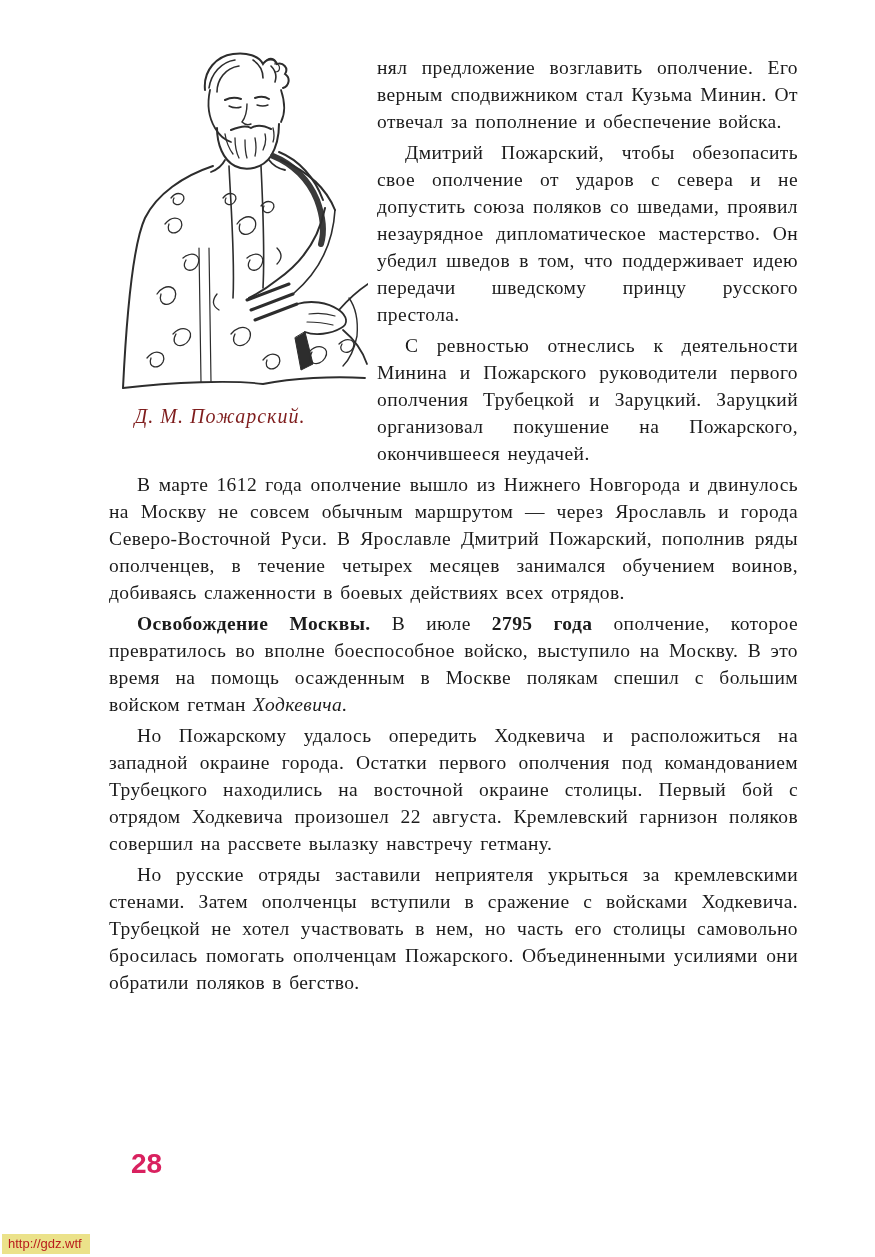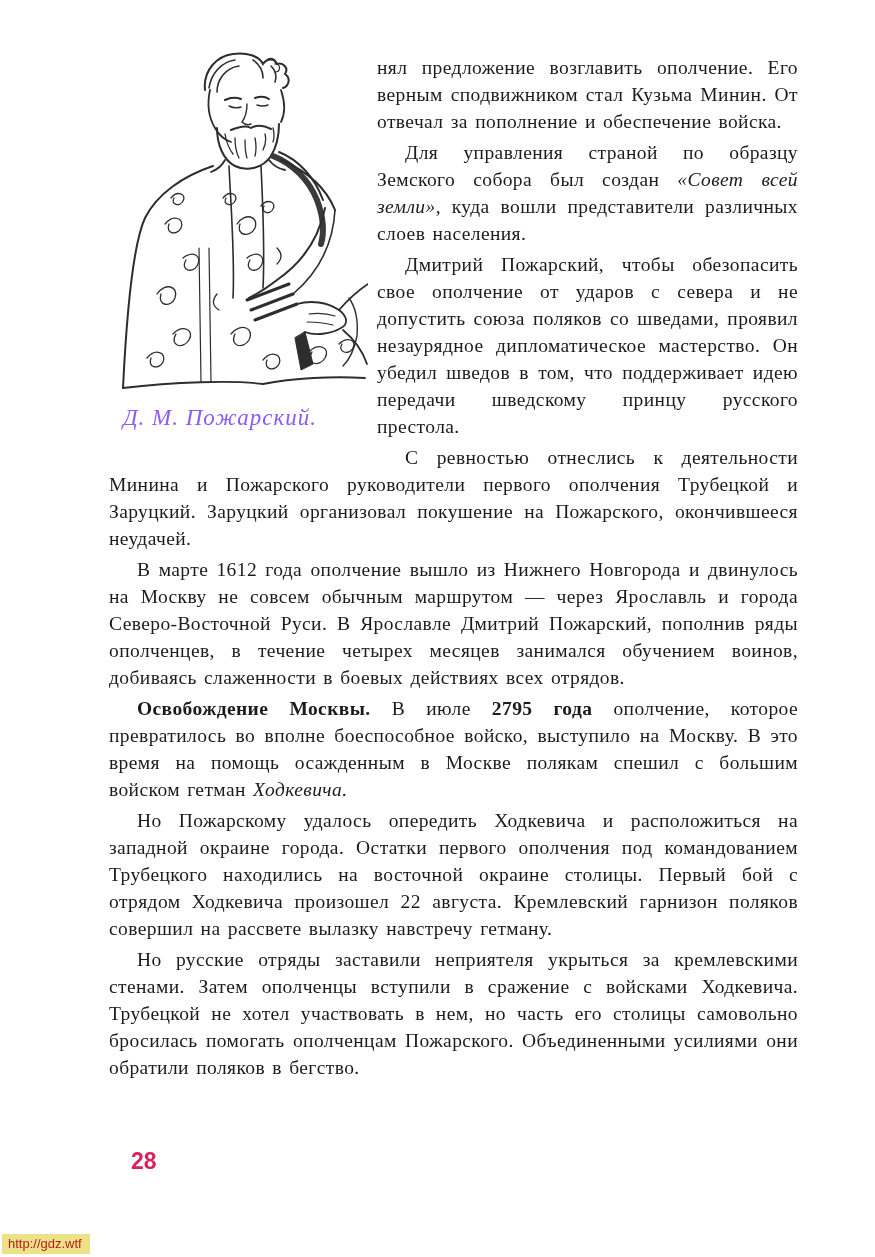--- a/index.html
+++ b/index.html
@@ -23,41 +23,41 @@
     float: left;
     width: 272px;
     margin: -2px 0 20px 0;
   }
   .figure svg { display: block; margin-left: 8px; }
   .figure-caption {
     margin-top: 12px;
     width: 230px;
     text-align: center;
     font-style: italic;
-    font-size: 23px;
+    font-size: 20px;
     letter-spacing: 1px;
-    color: #8b5cf6;
+    color: #7f1d1d;
   }
   .body-text { font-size: 19.5px; line-height: 27px; }
   .para {
     margin: 4px;
     text-align: justify;
     letter-spacing: 0.4px;
     word-spacing: 2px;
   }
   .para.indent { text-indent: 28px; }
   .seg-b { font-weight: bold; }
   .seg-i { font-style: italic; }
   .page-number {
     position: absolute;
     left: 131px;
     top: 1148px;
     font-family: "Liberation Sans", sans-serif;
     font-weight: bold;
-    font-size: 23px;
+    font-size: 28px;
     color: #d9215f;
   }
   .watermark {
     position: absolute;
     left: 2px;
     top: 1234px;
     background: #ebe28a;
     color: #b91c1c;
     font-family: "Liberation Sans", sans-serif;
     font-size: 13px;
@@ -137,21 +137,20 @@
             <path d="M148,158 c6,-8 16,-4 12,3 c-3,6 -13,4 -9,-3"></path>
             <path d="M104,246 q-8,10 2,16 M164,200 q8,8 0,16"></path>
           </g>
         </g>
       </svg>
       <div class="figure-caption">Д. М. Пожарский.</div>
     </div>
 
     <div class="body-text">
         <p class="para"><span>нял предложение возглавить ополчение. Его верным сподвижником стал Кузьма Минин. От отвечал за пополнение и обеспечение войска.</span></p>
-        <p class="para indent"><span>Для управления страной по образцу Земского собора был создан </span><span class="seg-i">«Совет всей земли»</span><span>, куда вошли представители различных слоев населения.</span></p>
         <p class="para indent"><span>Дмитрий Пожарский, чтобы обезопасить свое ополчение от ударов с севера и не допустить союза поляков со шведами, проявил незаурядное дипломатическое мастерство. Он убедил шведов в том, что поддерживает идею передачи шведскому принцу русского престола.</span></p>
         <p class="para indent"><span>С ревностью отнеслись к деятельности Минина и Пожарского руководители первого ополчения Трубецкой и Заруцкий. Заруцкий организовал покушение на Пожарского, окончившееся неудачей.</span></p>
         <p class="para indent"><span>В марте 1612 года ополчение вышло из Нижнего Новгорода и двинулось на Москву не совсем обычным маршрутом — через Ярославль и города Северо-Восточной Руси. В Ярославле Дмитрий Пожарский, пополнив ряды ополченцев, в течение четырех месяцев занимался обучением воинов, добиваясь слаженности в боевых действиях всех отрядов.</span></p>
         <p class="para indent"><span class="seg-b">Освобождение Москвы.</span><span> В июле </span><span class="seg-b">2795 года</span><span> ополчение, которое превратилось во вполне боеспособное войско, выступило на Москву. В это время на помощь осажденным в Москве полякам спешил с большим войском гетман </span><span class="seg-i">Ходкевича.</span></p>
         <p class="para indent"><span>Но Пожарскому удалось опередить Ходкевича и расположиться на западной окраине города. Остатки первого ополчения под командованием Трубецкого находились на восточной окраине столицы. Первый бой с отрядом Ходкевича произошел 22 августа. Кремлевский гарнизон поляков совершил на рассвете вылазку навстречу гетману.</span></p>
         <p class="para indent"><span>Но русские отряды заставили неприятеля укрыться за кремлевскими стенами. Затем ополченцы вступили в сражение с войсками Ходкевича. Трубецкой не хотел участвовать в нем, но часть его столицы самовольно бросилась помогать ополченцам Пожарского. Объединенными усилиями они обратили поляков в бегство.</span></p>
       </div>
 
   </div>
 

